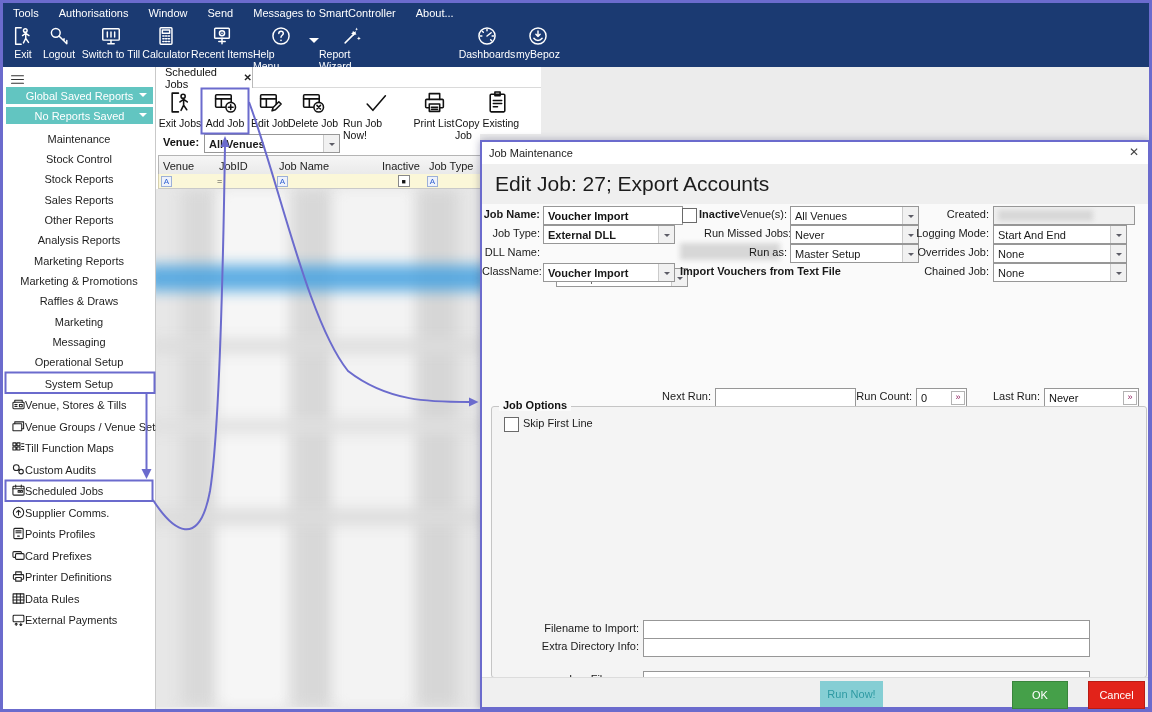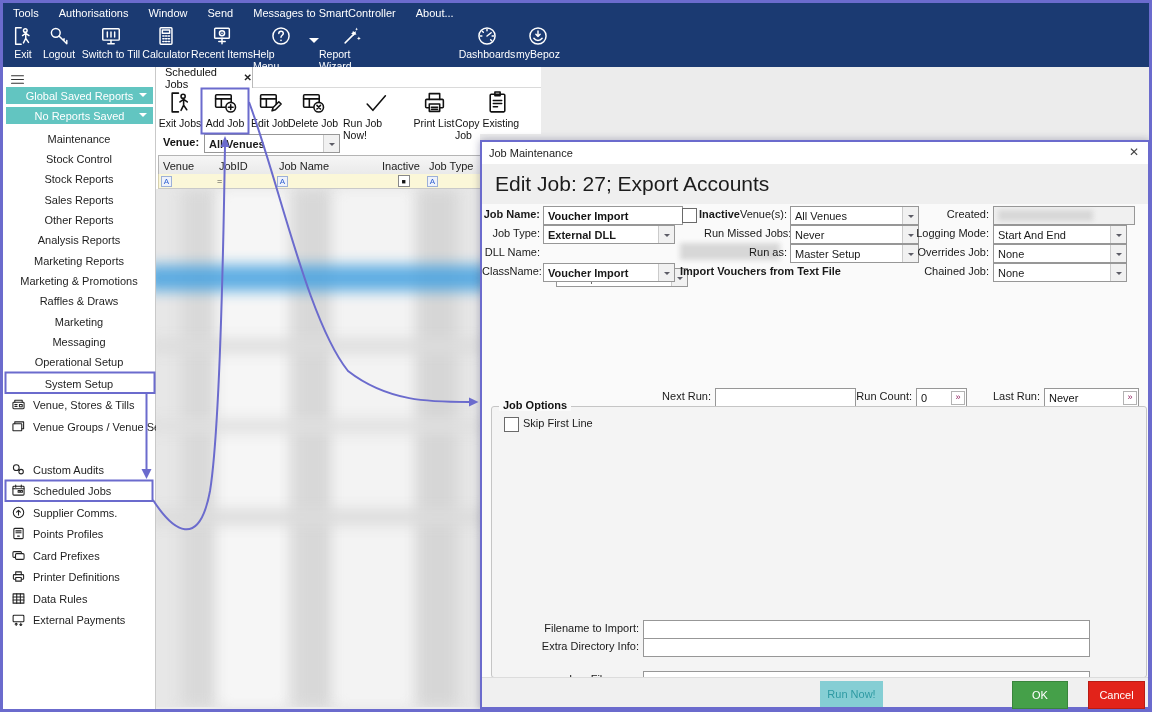--- a/index.html
+++ b/index.html
@@ -12,21 +12,21 @@
   #menubar{left:0;top:0;width:1146px;height:19px;background:#1b3a72;display:flex;align-items:center;gap:20px;padding-left:10px;color:#fff;font-size:11px;}
   .menu-item{white-space:nowrap;cursor:default;}
   #topbar{left:0;top:19px;width:1146px;height:45px;background:#1b3a72;color:#fff;}
   .tbi{position:absolute;top:3px;display:flex;flex-direction:column;align-items:center;gap:1px;font-size:10.5px;color:#fff;}
   .tb-chev{position:absolute;top:16px;width:0;height:0;border:5px solid transparent;border-top-color:#fff;}
   
   #sidebar{left:0;top:64px;width:153px;height:642px;background:#fff;border-right:1px solid #c9c9c9;}
   .tealbtn{position:absolute;left:3px;width:147px;height:17px;background:#62c5c1;color:#fff;font-size:11px;display:flex;align-items:center;justify-content:center;}
   .tealbtn .tri{position:absolute;right:6px;top:6px;width:0;height:0;border:4px solid transparent;border-top-color:#fff;}
   .snav{position:absolute;left:0;width:152px;height:20px;line-height:20px;text-align:center;font-size:11px;color:#1e1e1e;white-space:nowrap;}
-  .stool{position:absolute;left:0;width:152px;height:21px;display:flex;align-items:center;gap:8px;padding-left:9px;font-size:11px;color:#1e1e1e;white-space:nowrap;}
+  .stool{position:absolute;left:0;width:152px;height:21px;display:flex;align-items:center;gap:0;padding-left:9px;font-size:11px;color:#1e1e1e;white-space:nowrap;}
   .stool svg{flex:0 0 auto;color:#222;}
   
   .whiteband{background:#fff;}
   #tab{left:155px;top:64px;width:95px;height:21px;background:#fff;border-right:1px solid #b9b9b9;display:flex;align-items:center;font-size:11px;color:#111;padding-left:7px;gap:9px;}
   #tab .x{font-size:10px;font-weight:bold;color:#222;cursor:pointer;}
   .jti{position:absolute;top:87px;display:flex;flex-direction:column;align-items:center;gap:2px;font-size:10.5px;color:#111;}
   
   #venue-label{left:160px;top:133px;font-size:11px;font-weight:bold;color:#111;}
   .combo{position:absolute;height:17px;background:#fff;border:1px solid #979797;display:flex;align-items:stretch;font-size:11px;color:#1a1a1a;}
   .combo .cval{flex:1;display:flex;align-items:center;padding-left:4px;white-space:nowrap;overflow:hidden;}
@@ -299,20 +299,26 @@
           <use href="#ss-till"></use>
         </svg>
         <span>Venue, Stores &amp; Tills</span>
       </div>
     <div class="stool" style="top:349px;">
         <svg class="ic ics" width="13" height="13">
           <use href="#ss-stack"></use>
         </svg>
         <span>Venue Groups / Venue Sets</span>
       </div>
+    <div class="stool" style="top:370px;">
+        <svg class="ic ics" width="13" height="13">
+          <use href="#ss-gridlist"></use>
+        </svg>
+        <span>Till Function Maps</span>
+      </div>
     <div class="stool" style="top:392px;">
         <svg class="ic ics" width="13" height="13">
           <use href="#ss-rings"></use>
         </svg>
         <span>Custom Audits</span>
       </div>
     <div class="stool" style="top:413px;">
         <svg class="ic ics" width="13" height="13">
           <use href="#ss-cal"></use>
         </svg>

